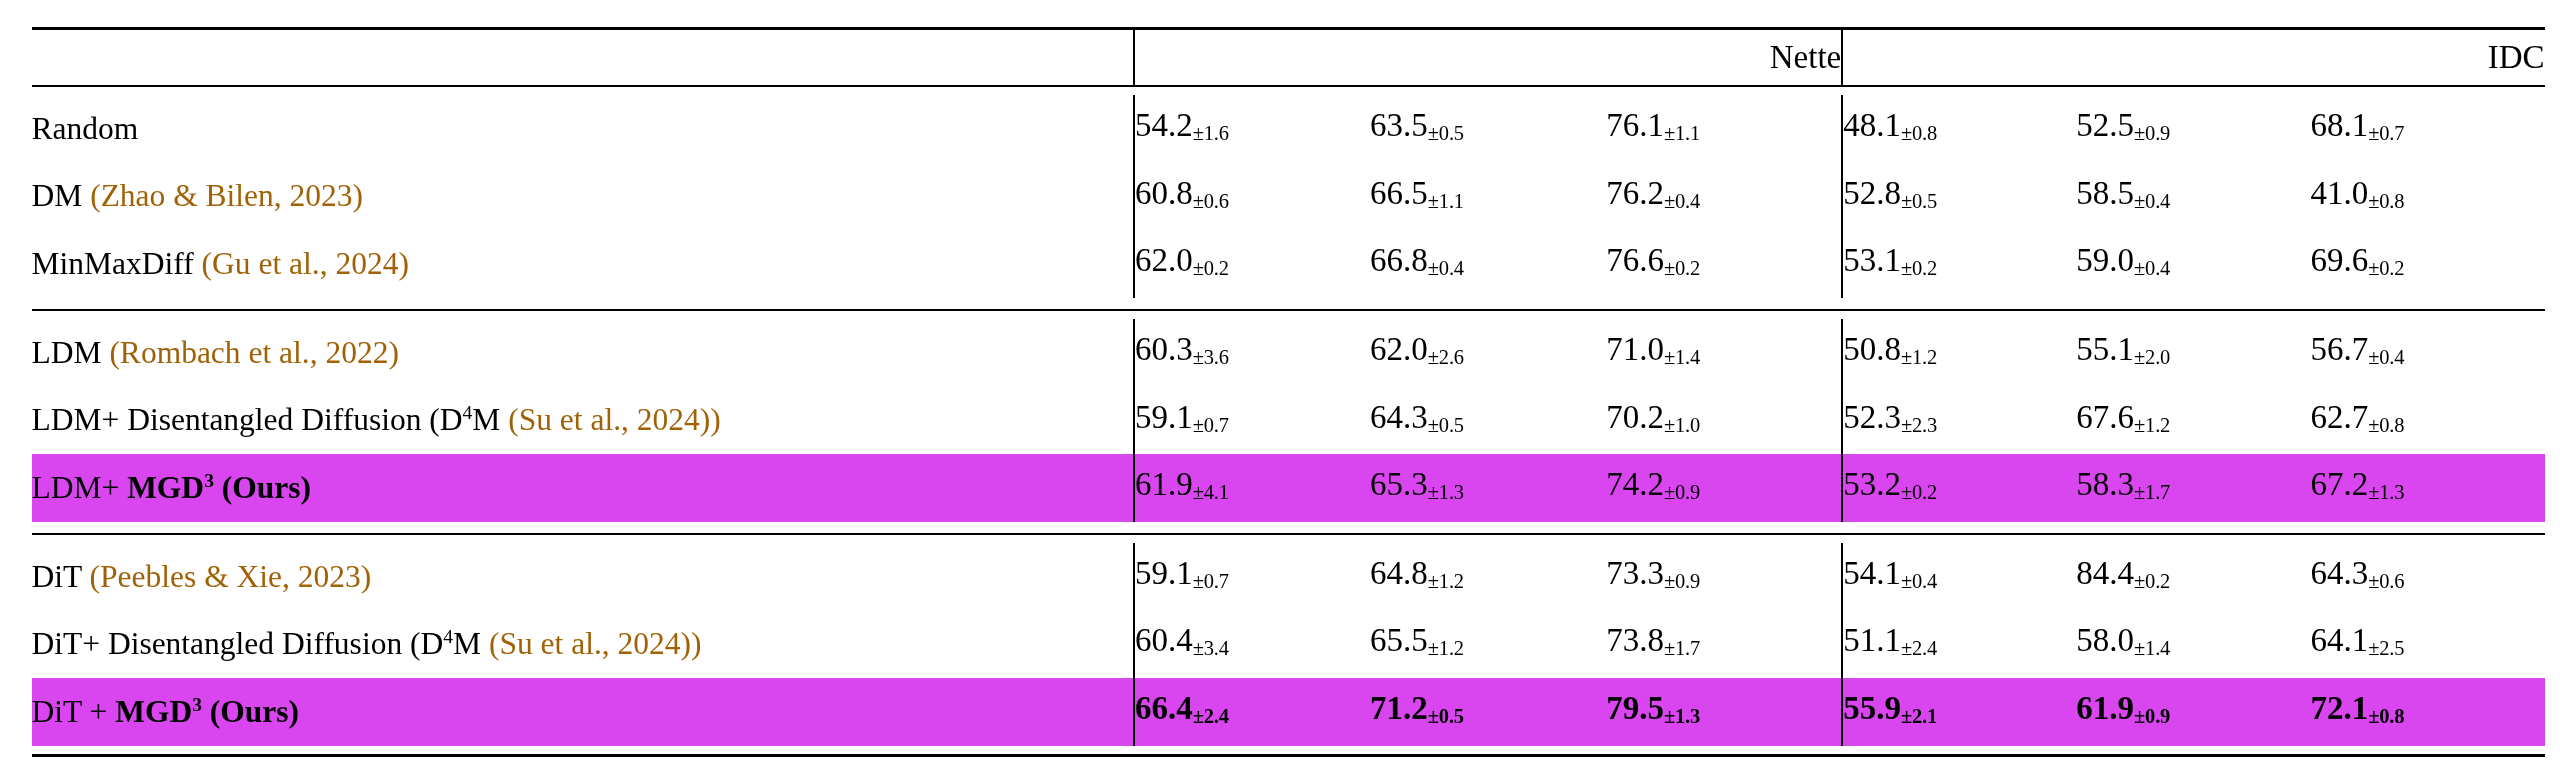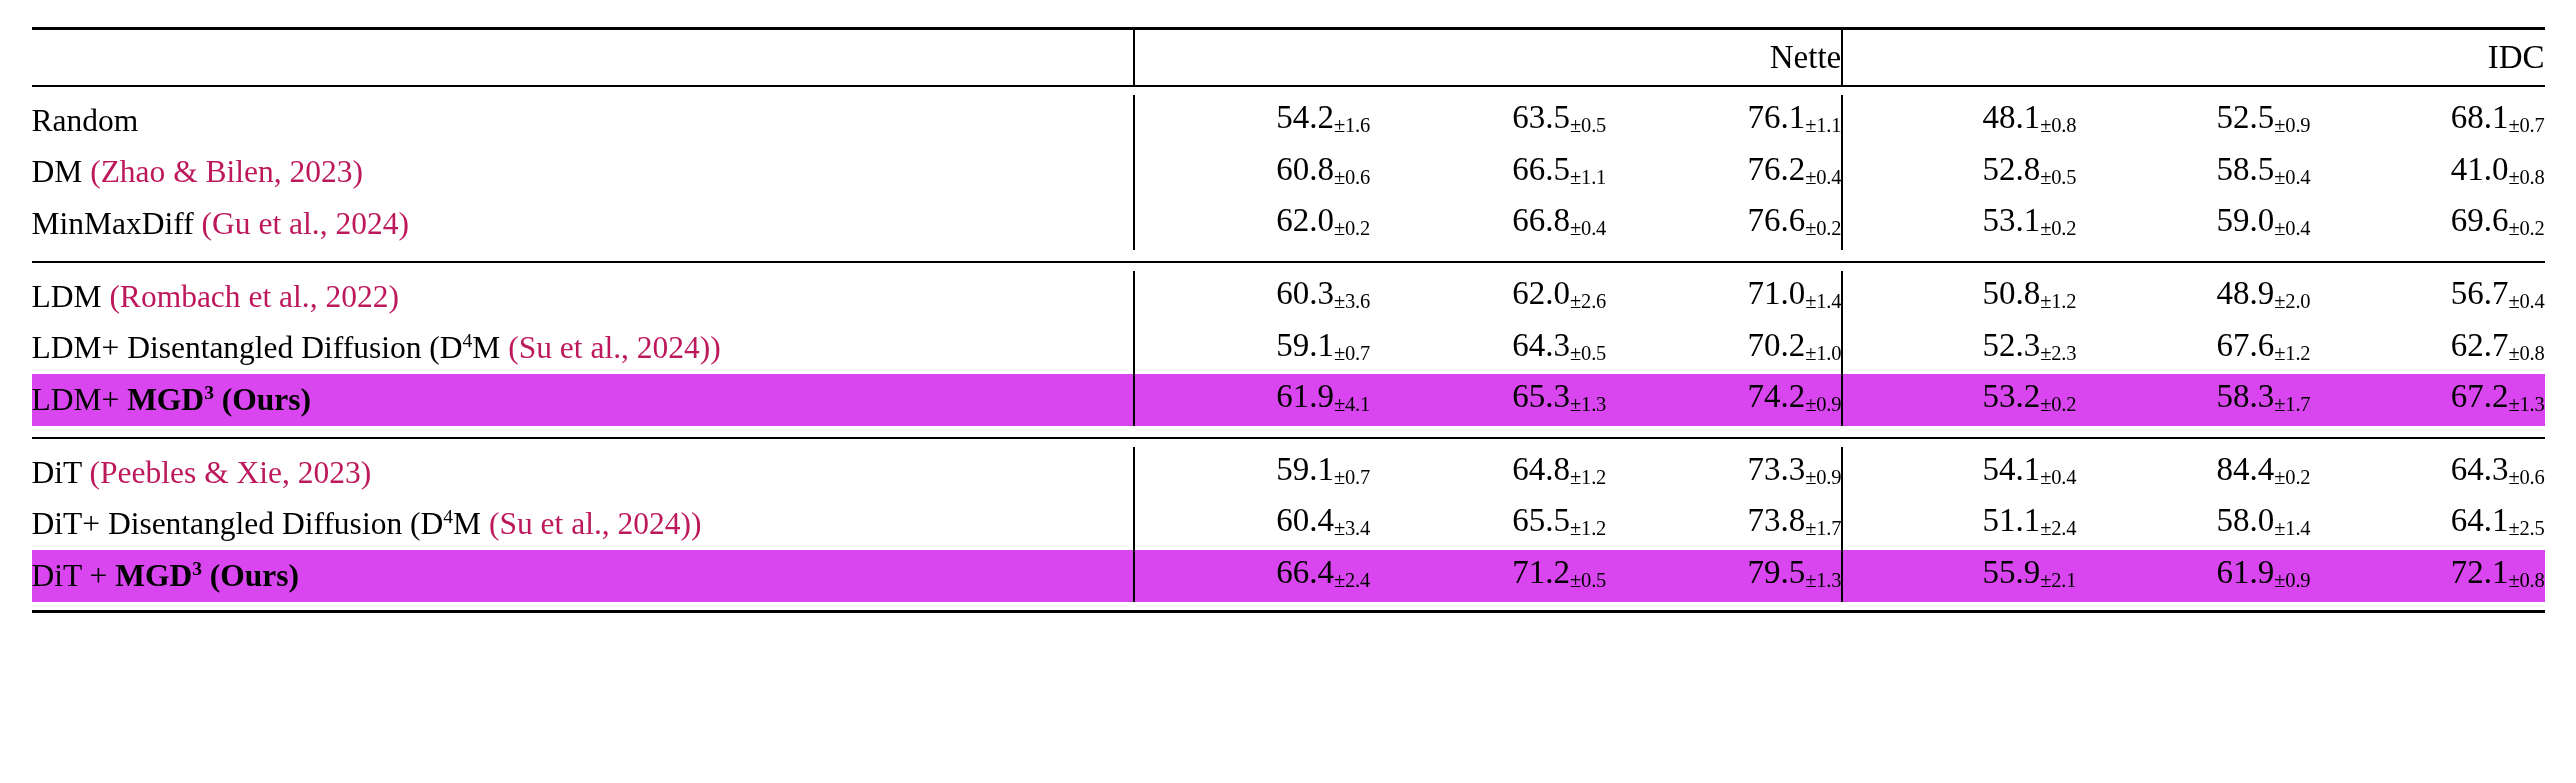--- a/index.html
+++ b/index.html
@@ -51,55 +51,55 @@
   }
 
   .label-cell {
     text-align: left;
     padding-left: 15.7px;
     white-space: nowrap;
     height: 44px;
     line-height: 44px;
   }
   .num-cell {
-    text-align: right;
+    text-align: left;
     height: 44px;
-    line-height: 44px;
+    line-height: 60px;
     white-space: nowrap;
   }
   .group-head {
     text-align: right;
     height: 55px;
     line-height: 55px;
     font-size: 33px;
   }
   .ipc-head {
     text-align: center;
     height: 52px;
     line-height: 52px;
     font-size: 33px;
   }
   .sep {
     border-left: 2px solid #000;
   }
   .cite {
-    color: #be185d;
+    color: #a16207;
   }
   .hl {
     background: #d946ef;
   }
   .val {
     font-size: 33px;
   }
   .err {
     font-size: 20.5px;
     vertical-align: -0.18em;
     letter-spacing: -0.2px;
   }
-  .bold .val, .bold .err { font-weight: normal; }
+  .bold .val, .bold .err { font-weight: bold; }
   b, .b { font-weight: bold; }
   sup {
     font-size: 0.62em;
     vertical-align: super;
     line-height: 0;
   }
 </style>
 </head>
 <body>
 
@@ -184,21 +184,21 @@
 
   <tr>
     <td class="label-cell">
       <span>LDM</span>
       <span class="cite">(Rombach et al., 2022)</span>
     </td>
     <td class="num-cell sep"><span class="val">60.3</span><span class="err">±3.6</span></td>
     <td class="num-cell"><span class="val">62.0</span><span class="err">±2.6</span></td>
     <td class="num-cell"><span class="val">71.0</span><span class="err">±1.4</span></td>
     <td class="num-cell sep"><span class="val">50.8</span><span class="err">±1.2</span></td>
-    <td class="num-cell"><span class="val">48.9</span><span class="err">±2.0</span></td>
+    <td class="num-cell"><span class="val">55.1</span><span class="err">±2.0</span></td>
     <td class="num-cell"><span class="val">56.7</span><span class="err">±0.4</span></td>
   </tr>
 
   <tr>
     <td class="label-cell">
       <span>LDM+ Disentangled Diffusion (D<sup>4</sup>M</span>
       <span class="cite">(Su et al., 2024))</span>
     </td>
     <td class="num-cell sep"><span class="val">59.1</span><span class="err">±0.7</span></td>
     <td class="num-cell"><span class="val">64.3</span><span class="err">±0.5</span></td>

